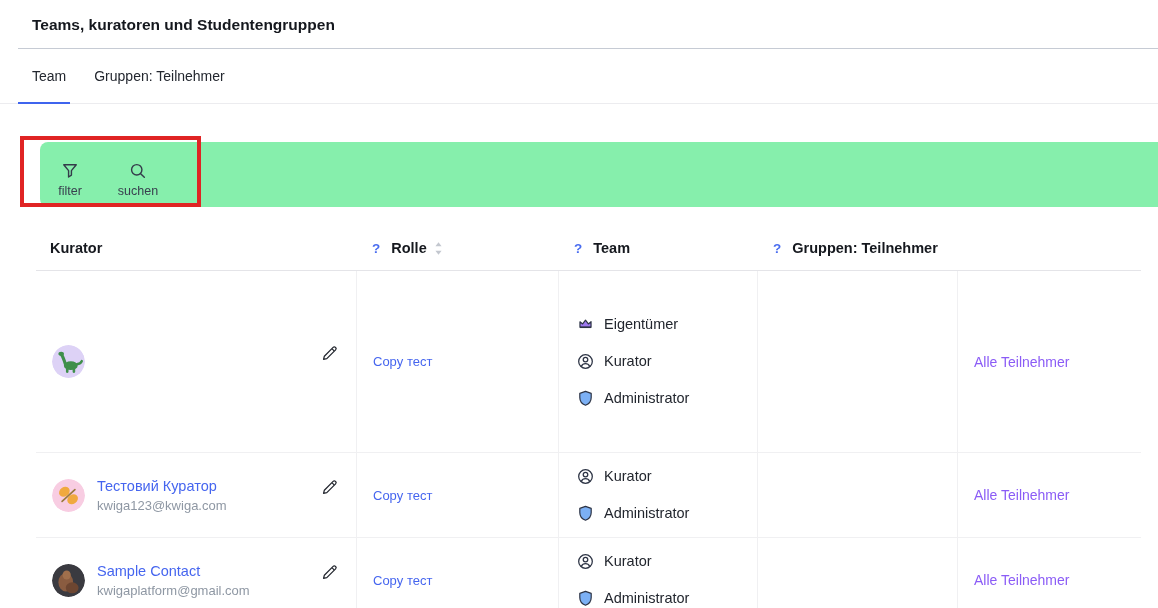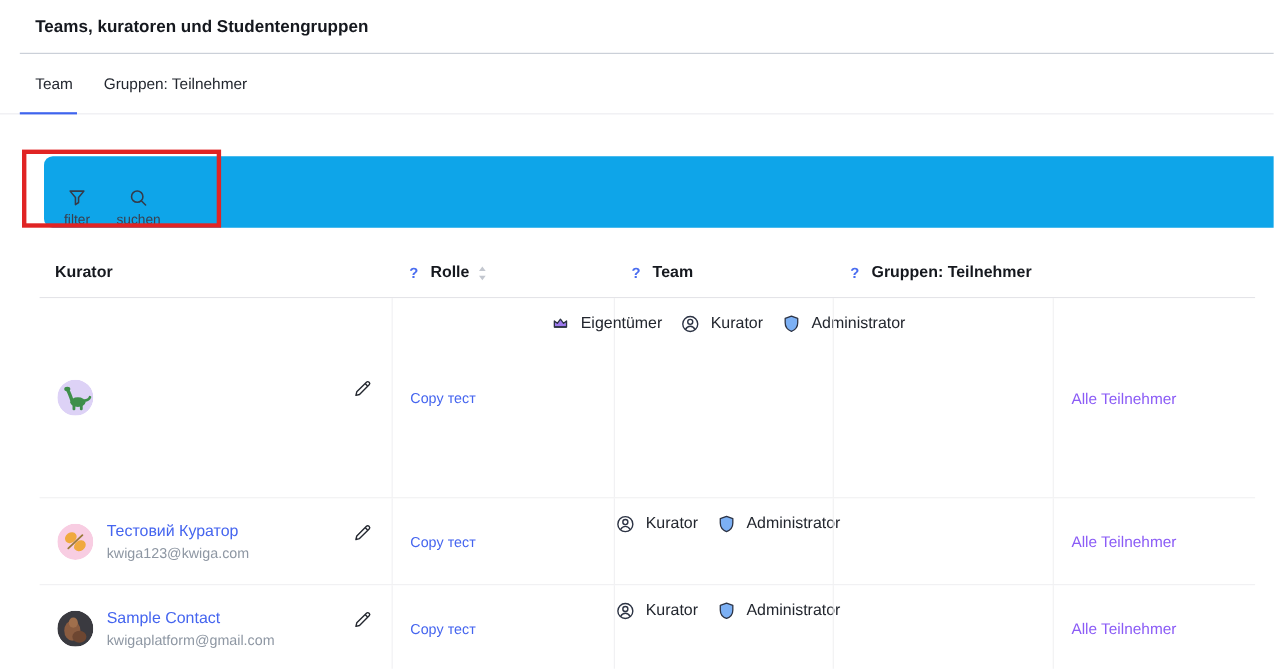--- a/index.html
+++ b/index.html
@@ -14,26 +14,26 @@
   
   .tabs { display:flex; padding-left:18px; height:55px; align-items:stretch;
           border-bottom:1px solid #ececef; }
   .tab { display:flex; align-items:center; padding:0 14px; font-size:14px;
          color:#23272f; cursor:pointer; position:relative; }
   .tab.active::after { content:""; position:absolute; left:0; right:10px; bottom:-1px;
          height:2px; background:var(--tab-underline,#3f64ee); }
 
   
   .toolbar-wrap { position:relative; margin-top:38px; height:65px; }
-  .toolbar { margin-left:40px; height:65px; background:#0ea5e9;
-             border-radius:8px 0 0 8px; display:flex; align-items:flex-end; }
+  .toolbar { margin-left:40px; height:65px; background:#86efac;
+             border-radius:8px 0 0 8px; display:flex; align-items:center; }
   .tool-btn { width:56px; margin-top:9px; display:flex; flex-direction:column;
               align-items:center; gap:3px; cursor:pointer; background:none; border:none; }
   .tool-btn:first-child { margin-left:2px; }
-  .tool-btn + .tool-btn { }
+  .tool-btn + .tool-btn { margin-left:12px; }
   .tool-btn .t-ico { width:20px; height:20px; }
   .tool-btn .t-label { font-size:12.5px; color:#39404f; }
   .annotation-rect { position:absolute; left:20px; top:-6px; width:181px; height:71px;
               border:4px solid var(--annot-red,#e02626); pointer-events:none; }
 
   
   .table { margin:19px 18px 0 36px; width:1105px; }
   .thead, .trow { display:grid; grid-template-columns:320px 202px 199px 200px 184px; }
   .thead { border-bottom:1px solid #e4e4e8; }
   .th { padding:14px 8px 14px 16px; font-size:14.5px; font-weight:bold; color:#15181e;
@@ -54,21 +54,21 @@
                cursor:pointer; display:block; }
   .who .email { font-size:13px; color:#8e97a3; margin-top:4px; }
   .edit-btn { margin-left:auto; margin-right:8px; margin-top:-16px; background:none;
               border:none; cursor:pointer; width:20px; height:20px; }
 
   
   .link { font-size:13px; color:var(--accent,#4565ef); text-decoration:none; cursor:pointer; }
   .plain-text { font-size:14px; color:#8b5cf6; }
 
   
-  .roles-cell { flex-direction:row; align-items:stretch; justify-content:center;
+  .roles-cell { flex-direction:column; align-items:stretch; justify-content:center;
                 gap:16px; padding:13px 10px 13px 17px; }
   .role { display:flex; align-items:flex-start; gap:9px; }
   .role .r-ico { width:19px; height:19px; flex:0 0 19px; margin-top:1px; }
   .role .r-label { font-size:14.5px; color:#22262e; line-height:21px; }
 
   .row-1 .roles-cell { min-height:181px; }
   svg { display:block; }
   .sprite { position:absolute; width:0; height:0; overflow:hidden; }
 </style>
 </head>

